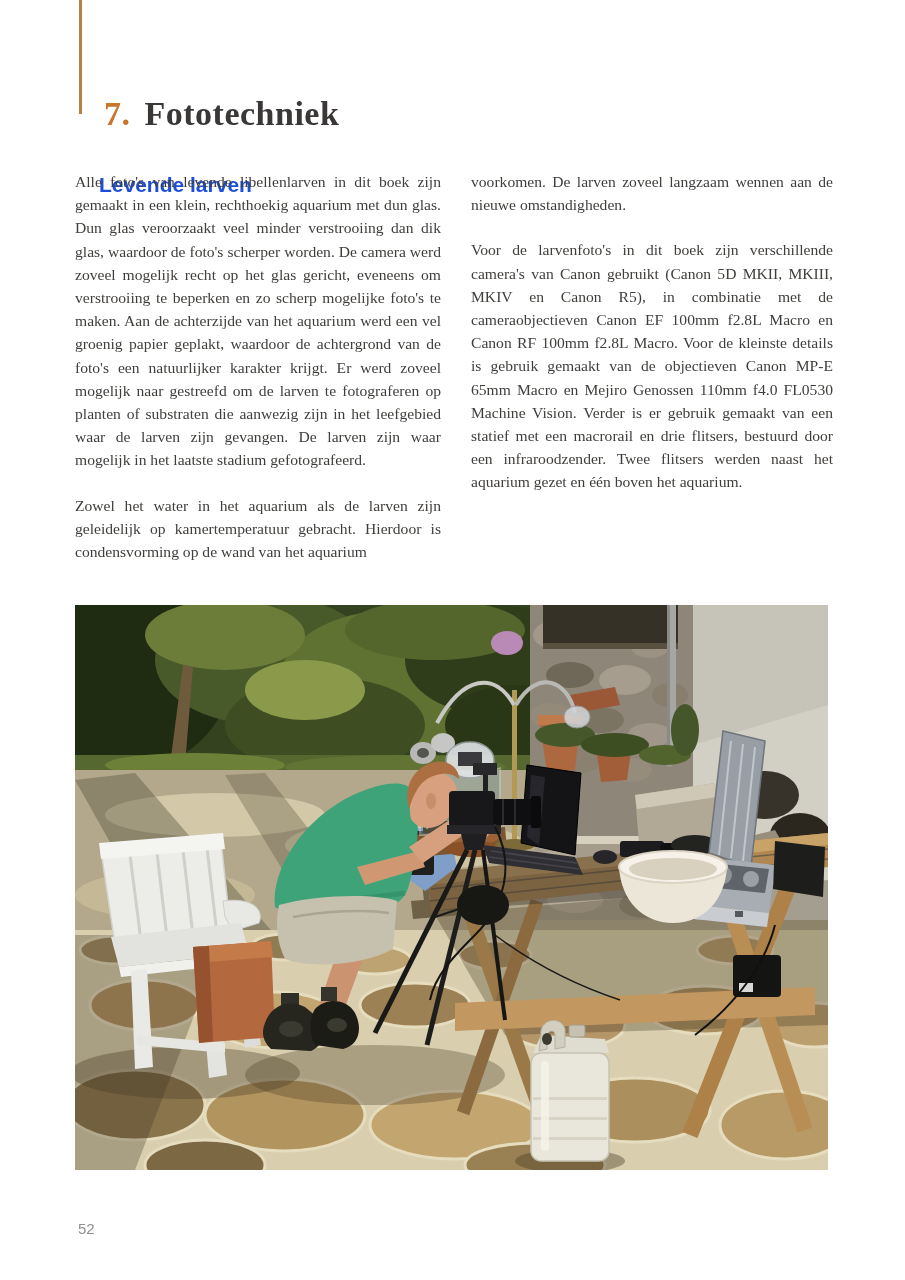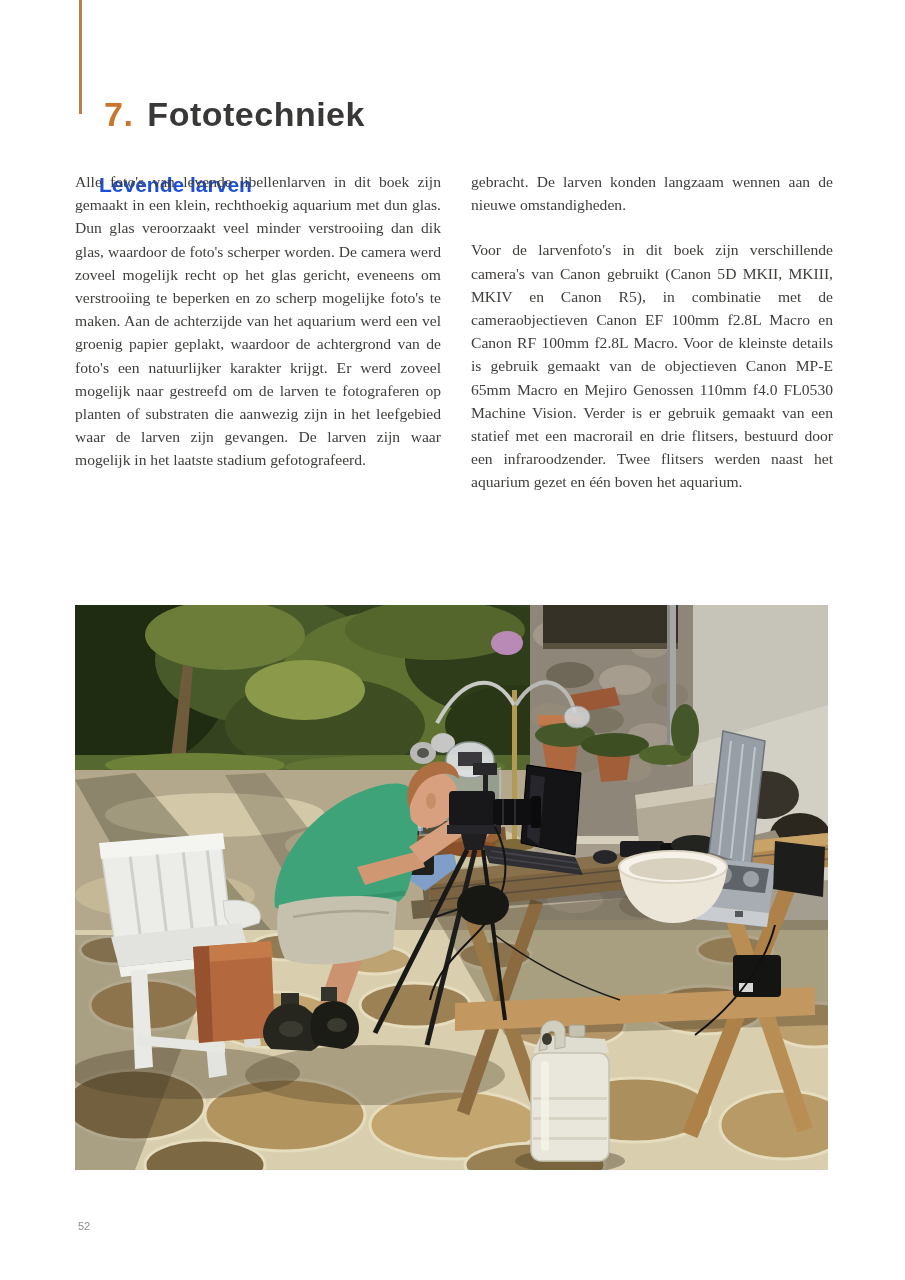--- a/index.html
+++ b/index.html
@@ -1,53 +1,54 @@
 <!DOCTYPE html>
 <html><head>
 <meta charset="utf-8">
 <style>
   html,body{margin:0;padding:0;background:#ffffff;}
   .page{position:relative;width:905px;height:1280px;background:#ffffff;overflow:hidden;
         font-family:"Liberation Serif",serif;}
   .accent-bar{position:absolute;left:79px;top:0;width:3px;height:114px;background:#b97f44;}
-  .chapter-heading{position:absolute;left:104px;top:72px;font-family:Liberation Sans, sans-serif;
+  .chapter-heading{position:absolute;left:104px;top:72px;font-family:Liberation Serif, serif;
         font-size:34px;font-weight:bold;letter-spacing:0.5px;white-space:nowrap;}
   .chapter-number{color:#c9752c;margin-right:14px;}
   .chapter-title{color:#3a3837;}
   .section-title{position:absolute;left:99px;top:156px;font-family:"Liberation Sans",sans-serif;
         font-size:21px;font-weight:bold;color:#1d4ed8;}
   .col{position:absolute;top:170px;font-size:15.6px;line-height:23.2px;color:#403e3b;
         text-align:justify;}
   .col p{margin:0 0 22px 0;}
   .col-left{left:75px;width:366px;}
   .col-right{left:471px;width:362px;}
   .caption{font-family:"Liberation Sans",sans-serif;font-size:14.8px;line-height:21.8px;
         color:#a7a096;text-align:left;letter-spacing:0.2px;}
   .photo{position:absolute;left:75px;top:605px;width:753px;height:565px;}
   .photo svg{display:block;width:100%;height:100%;}
   .page-number{position:absolute;left:78px;top:1220px;font-family:"Liberation Sans",sans-serif;
-        font-size:11px;color:#8f8f8f;}
+        font-size:15px;color:#8f8f8f;}
 </style>
 </head>
 <body>
 
 <div class="page">
 
   <div class="accent-bar"></div>
 
   <h1 class="chapter-heading" entry=""><span class="chapter-number">7.</span><span class="chapter-title">Fototechniek</span></h1>
 
   <h2 class="section-title">Levende larven</h2>
 
   <div class="col col-left">
     <p>Alle foto's van levende libellenlarven in dit boek zijn gemaakt in een klein, rechthoekig aquarium met dun glas. Dun glas veroorzaakt veel minder verstrooiing dan dik glas, waardoor de foto's scherper worden. De camera werd zoveel mogelijk recht op het glas gericht, eveneens om verstrooiing te beperken en zo scherp mogelijke foto's te maken. Aan de achterzijde van het aquarium werd een vel groenig papier geplakt, waardoor de achtergrond van de foto's een natuurlijker karakter krijgt. Er werd zoveel mogelijk naar gestreefd om de larven te fotograferen op planten of substraten die aanwezig zijn in het leefgebied waar de larven zijn gevangen. De larven zijn waar mogelijk in het laatste stadium gefotografeerd.</p>
+    <p>Zowel het water in het aquarium als de larven zijn geleidelijk op kamertemperatuur gebracht. Hierdoor is condensvorming op de wand van het aquarium</p>
   </div>
 
   <div class="col col-right">
-    <p>gebracht. De larven konden langzaam wennen aan de nieuwe omstandigheden.</p>
+    <p>voorkomen. De larven zoveel langzaam wennen aan de nieuwe omstandigheden.</p>
     <p>Voor de larvenfoto's in dit boek zijn verschillende camera's van Canon gebruikt (Canon 5D MKII, MKIII, MKIV en Canon R5), in combinatie met de cameraobjectieven Canon EF 100mm f2.8L Macro en Canon RF 100mm f2.8L Macro. Voor de kleinste details is gebruik gemaakt van de objectieven Canon MP-E 65mm Macro en Mejiro Genossen 110mm f4.0 FL0530 Machine Vision. Verder is er gebruik gemaakt van een statief met een macrorail en drie flitsers, bestuurd door een infraroodzender. Twee flitsers werden naast het aquarium gezet en één boven het aquarium.</p>
   </div>
 
   <div class="photo">
     <svg viewBox="0 0 753 565" preserveAspectRatio="none">
 
       <g>
         <rect x="0" y="0" width="753" height="170" fill="#34421f"></rect>
         <ellipse cx="50" cy="70" rx="105" ry="95" fill="#202c12"></ellipse>
         <ellipse cx="190" cy="55" rx="110" ry="65" fill="#48592a"></ellipse>

